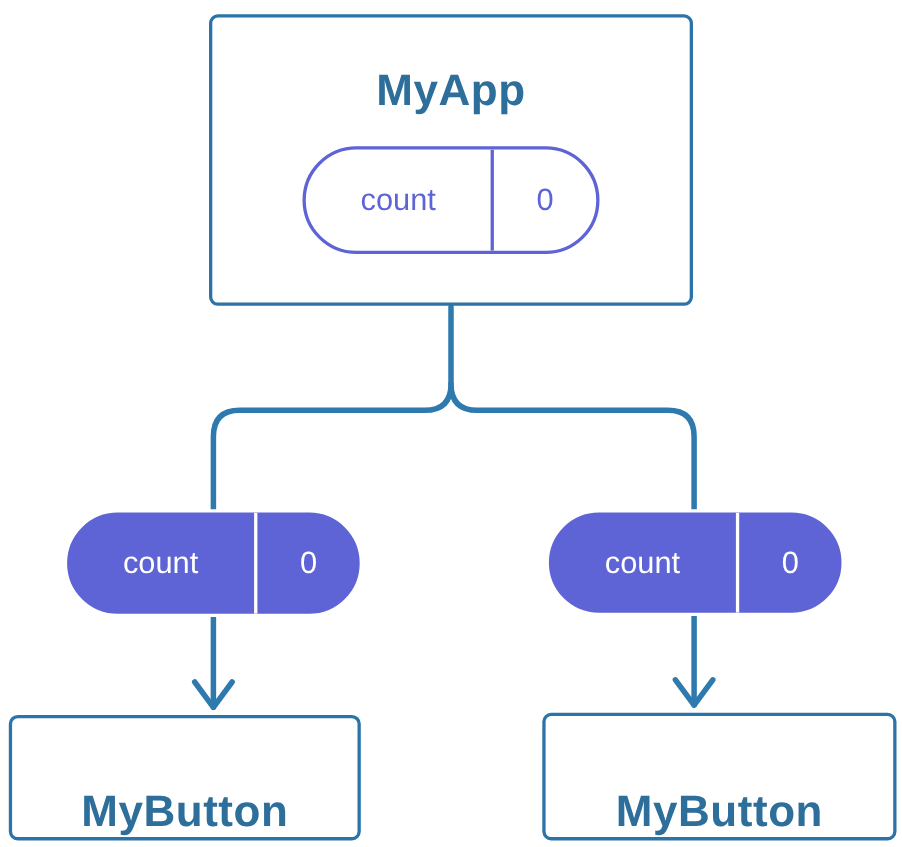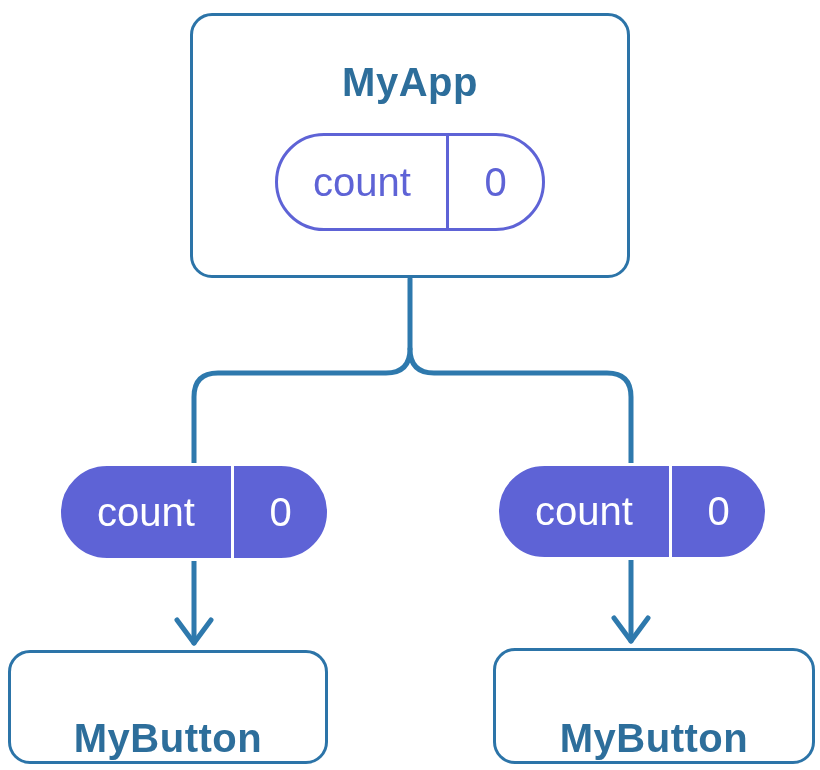--- a/index.html
+++ b/index.html
@@ -26,21 +26,21 @@
     fill:none;
     stroke:var(--connector-blue);
     stroke-width:5;
     stroke-linejoin:round;
     stroke-linecap:round;
   }
   .card{
     position:absolute;
     background:var(--card-background);
     border:3px solid var(--card-border-blue);
-    border-radius:22px;
+    border-radius:8px;
     z-index:2;
     display:flex;
     flex-direction:column;
     align-items:center;
   }
   .card-title{
     color:var(--title-text-blue);
     font-size:40px;
     font-weight:600;
     letter-spacing:0.5px;
@@ -75,21 +75,21 @@
     border:3px solid #ffffff;
     background:var(--state-purple);
     color:var(--state-text-on-purple);
   }
   .pill-filled-left{left:58px;top:463px;}
   .pill-filled-right{left:496px;top:463px;height:97px;}
   .pill-label,.pill-value{
     display:flex;
     align-items:center;
     justify-content:center;
-    font-size:40px;
+    font-size:28px;
     font-weight:400;
   }
   .pill-label{flex:1 1 auto;}
   .pill-value{
     width:96px;
     flex:0 0 auto;
   }
   .pill-outline .pill-value{border-left:3px solid var(--state-purple);}
   .pill-filled .pill-value{border-left:3px solid #ffffff;}
 </style>

